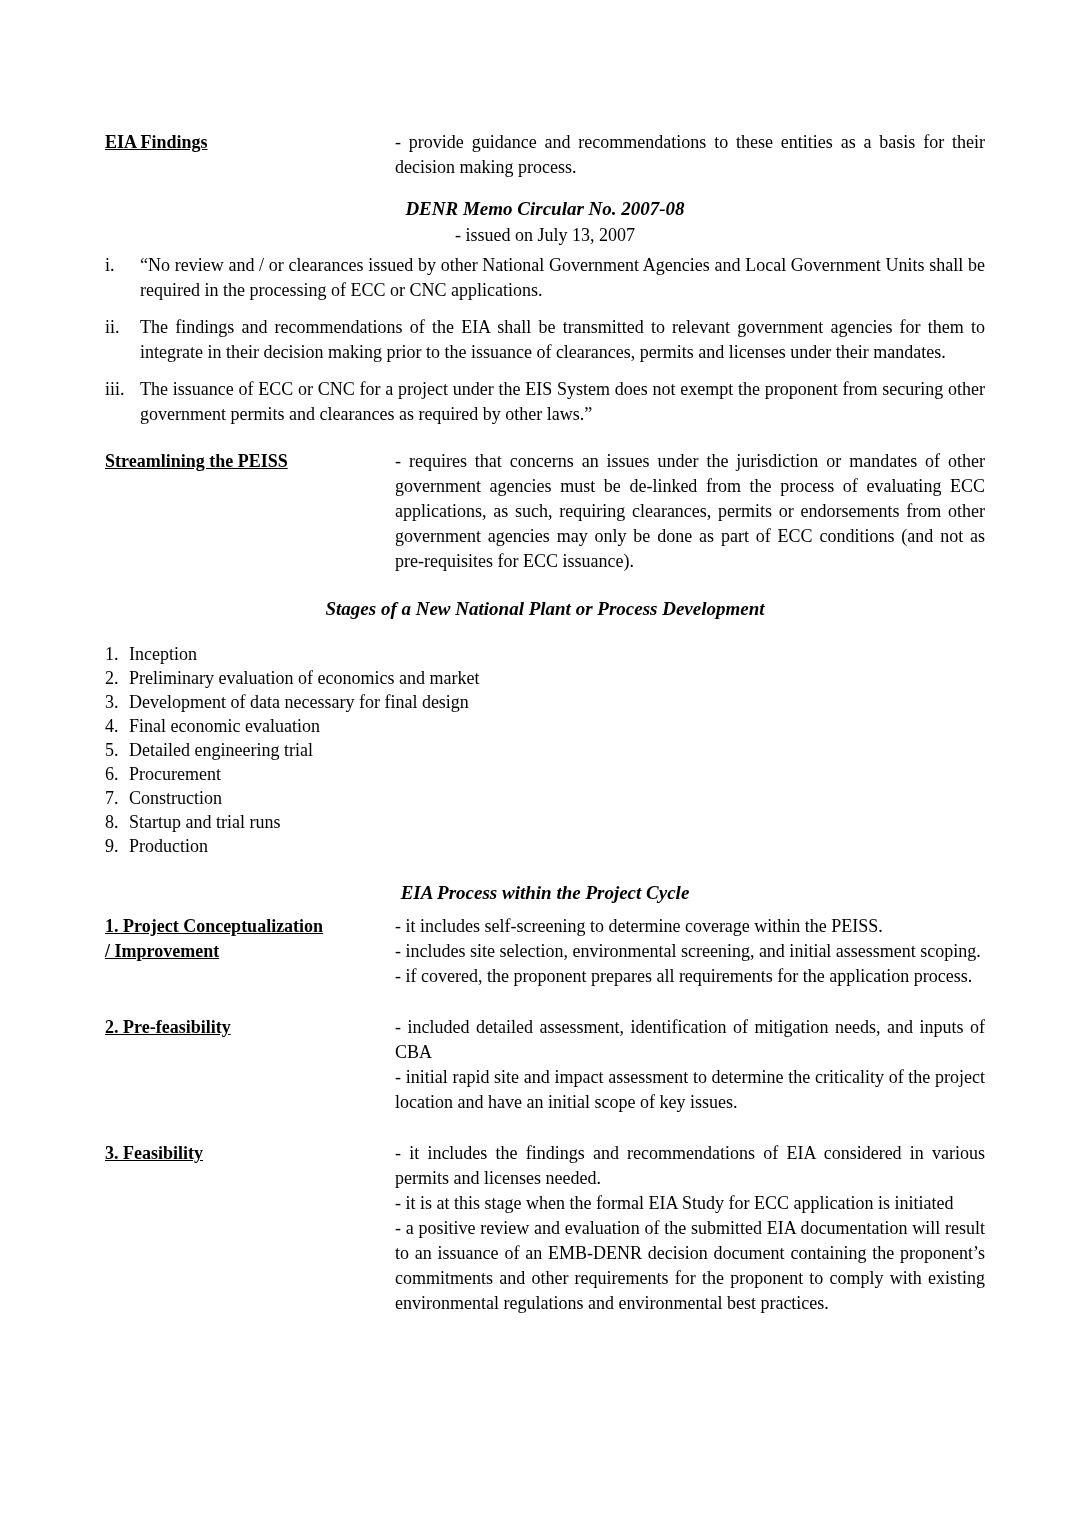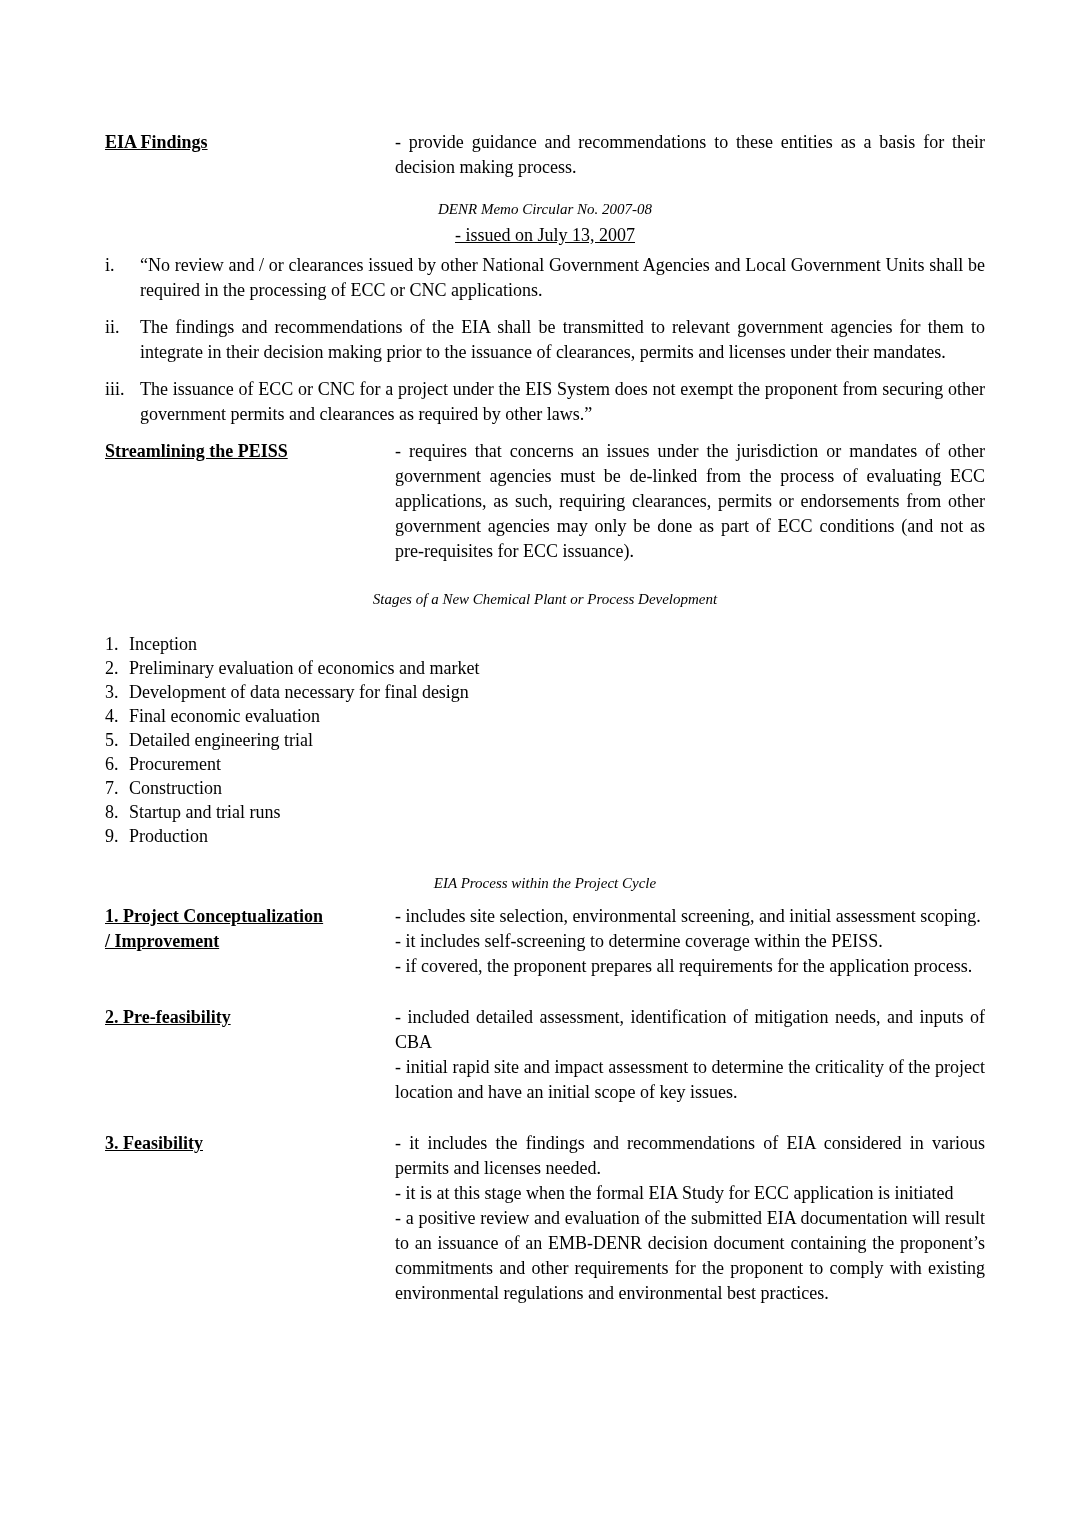--- a/index.html
+++ b/index.html
@@ -23,38 +23,37 @@
     width: 290px;
     flex: 0 0 290px;
     font-weight: bold;
     padding-right: 10px;
   }
   .uline { text-decoration: underline; }
   .def { flex: 1; text-align: justify; }
   .def p { text-align: justify; }
   .center-title {
     text-align: center;
-    font-weight: normal;
+    font-weight: bold;
     font-style: italic;
-    font-size: 15px;
+    font-size: 19px;
     line-height: 26px;
   }
   .center-sub {
     text-align: center;
     line-height: 24px;
-    text-decoration: underline;
   }
   .roman-list { margin-top: 6px; }
   .roman-item { display: flex; margin-bottom: 12px; }
   .roman-num { flex: 0 0 35px; }
   .roman-text { flex: 1; text-align: justify; }
   .row-eia-findings { margin-bottom: 16px; }
   .memo-title { margin-bottom: 1px; }
   .memo-sub { margin-bottom: 4px; }
-  .row-streamlining { margin-top: 12px; }
+  .row-streamlining { margin-top: 22px; }
   .stages-title { margin-top: 22px; margin-bottom: 20px; }
   .num-list { }
   .num-item { display: flex; line-height: 24px; }
   .num-marker { flex: 0 0 24px; }
   .num-text { flex: 1; }
   .process-title { margin-top: 22px; margin-bottom: 8px; }
   .entry { margin-bottom: 26px; }
   .entry:last-child { margin-bottom: 0; }
 </style>
 </head>
@@ -87,21 +86,21 @@
     </div>
   </div>
 
   <div class="row row-streamlining">
     <div class="term">
       <span class="uline">Streamlining the PEISS</span>
     </div>
     <div class="def">- requires that concerns an issues under the jurisdiction or mandates of other government agencies must be de-linked from the process of evaluating ECC applications, as such, requiring clearances, permits or endorsements from other government agencies may only be done as part of ECC conditions (and not as pre-requisites for ECC issuance).</div>
   </div>
 
-  <div class="center-title stages-title">Stages of a New Chemical Plant or Process Development</div>
+  <div class="center-title stages-title">Stages of a New National Plant or Process Development</div>
 
   <div class="num-list">
     <div class="num-item">
       <div class="num-marker">1.</div>
       <div class="num-text">Inception</div>
     </div>
     <div class="num-item">
       <div class="num-marker">2.</div>
       <div class="num-text">Preliminary evaluation of economics and market</div>
     </div>
@@ -136,22 +135,22 @@
   </div>
 
   <div class="center-title process-title">EIA Process within the Project Cycle</div>
 
   <div class="row entry">
     <div class="term">
       <div><span class="uline">1.  Project Conceptualization</span></div>
       <div><span class="uline">/ Improvement</span></div>
     </div>
     <div class="def">
+      <p>- it includes self-screening to determine coverage within the PEISS.</p>
       <p>- includes site selection, environmental screening, and initial assessment scoping.</p>
-      <p>- it includes self-screening to determine coverage within the PEISS.</p>
       <p>- if covered, the proponent prepares all requirements for the application process.</p>
     </div>
   </div>
 
   <div class="row entry">
     <div class="term">
       <div><span class="uline">2.  Pre-feasibility</span></div>
     </div>
     <div class="def">
       <p>- included detailed assessment, identification of mitigation needs, and inputs of CBA</p>

